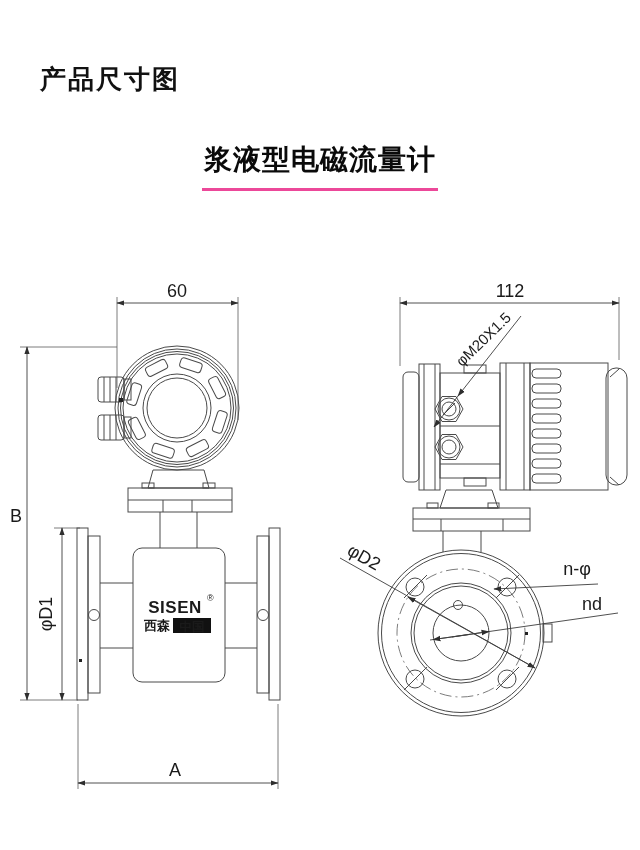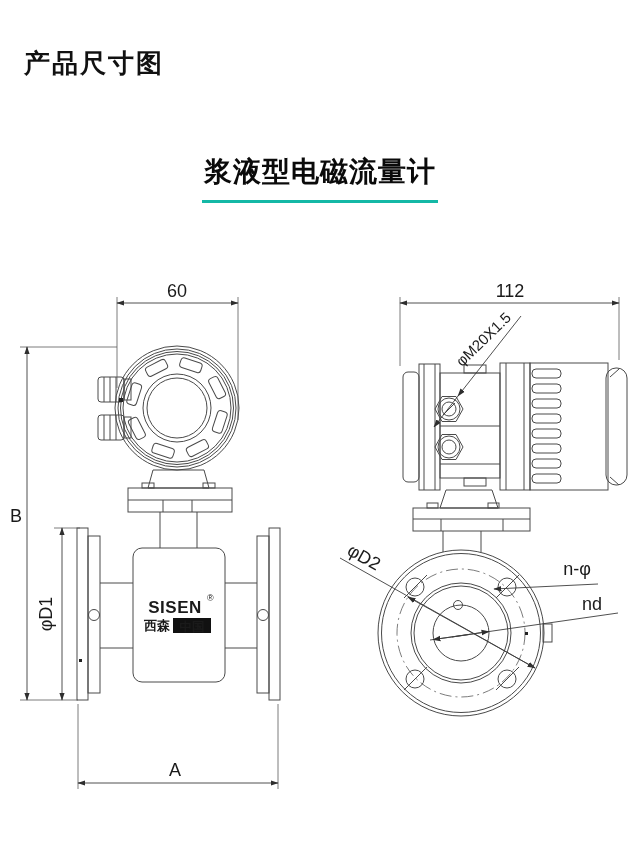--- a/index.html
+++ b/index.html
@@ -1,23 +1,23 @@
 <!DOCTYPE html>
 <html><head>
 <meta charset="utf-8">
 <style>
   html,body{margin:0;padding:0;}
   body{width:640px;height:850px;background:#ffffff;position:relative;overflow:hidden;
        font-family:"Liberation Sans",sans-serif;}
   .page{position:absolute;inset:0;background:#fff;}
-  .page-title{position:absolute;left:24px;top:46px;margin:0;font-size:26px;font-weight:700;
+  .page-title{position:absolute;left:24px;top:46px;margin:16px;font-size:26px;font-weight:700;
               color:#111;letter-spacing:2px;}
   .subtitle-wrap{position:absolute;left:0;right:0;top:137px;text-align:center;}
-  .subtitle{display:inline-block;margin:16px;font-size:28px;font-weight:700;color:#0a0a0a;
-            letter-spacing:1px;padding:0 2px 9px 2px;border-bottom:3px solid #14b8a6;}
+  .subtitle{display:inline-block;margin:4px;font-size:28px;font-weight:700;color:#0a0a0a;
+            letter-spacing:1px;padding:0 2px 9px 2px;border-bottom:3px solid #ec4899;}
   svg{position:absolute;left:0;top:250px;}
   svg text{font-family:"Liberation Sans",sans-serif;fill:#1a1a1a;}
   .ln{stroke:#4a4a4a;stroke-width:1;fill:none;}
   .dim{stroke:#3c3c3c;stroke-width:0.9;fill:none;}
   .thin{stroke:#5a5a5a;stroke-width:0.8;fill:none;}
   .dimtxt{font-size:18px;}
 </style>
 </head>
 <body>
 

